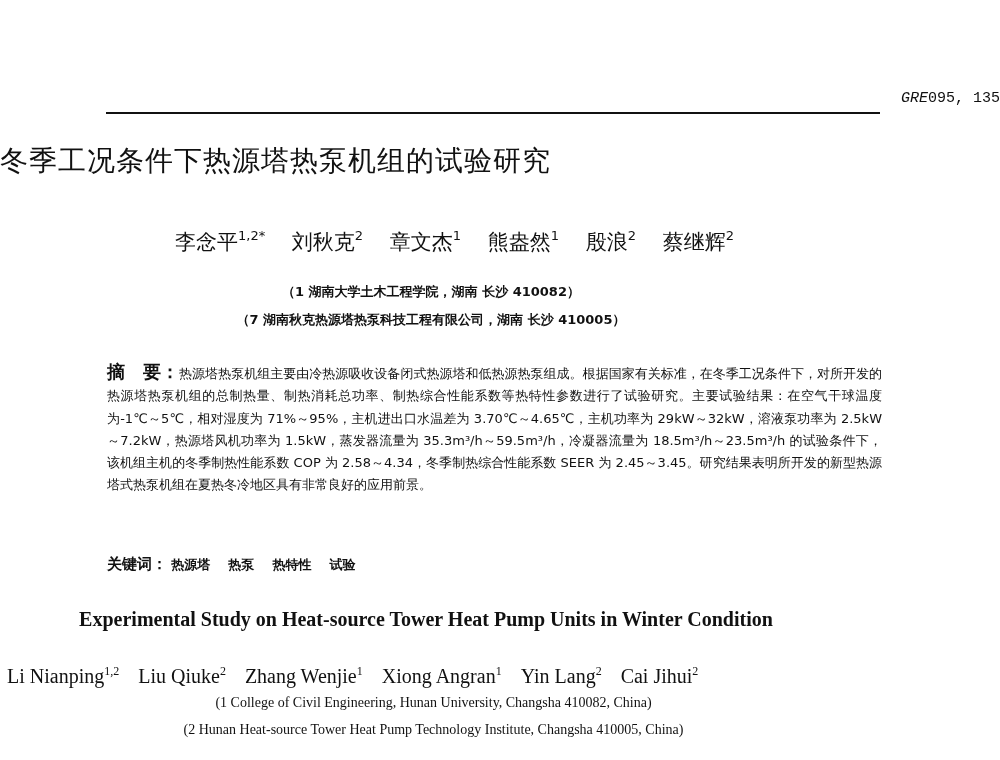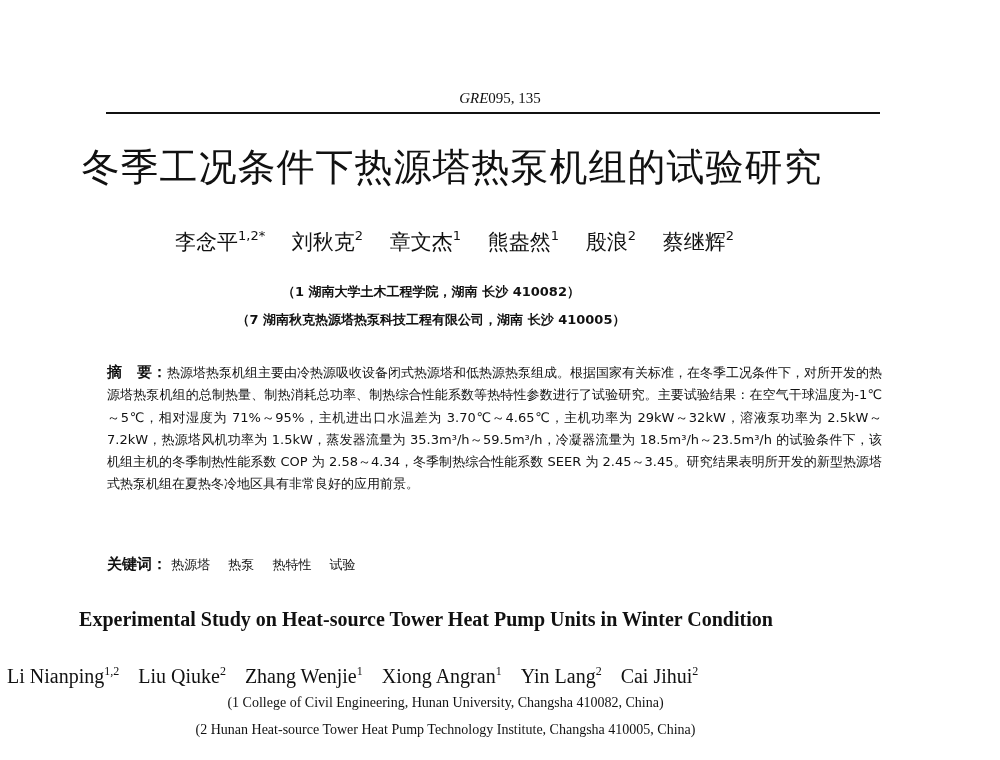--- a/index.html
+++ b/index.html
@@ -1,39 +1,39 @@
 <!DOCTYPE html>
 <html><head>
 <meta charset="utf-8">
 <style>
   html, body { margin:0; padding:0; background:#ffffff; }
   body { width:1000px; height:760px; position:relative; overflow:hidden; color:#111; }
   .abs { position:absolute; }
   .serif { font-family: "Liberation Serif", "DejaVu Serif", serif; }
   .cjk { font-family: "DejaVu Sans", "Liberation Sans", sans-serif; }
-  #header-code { left:0; width:1000px; top:90px; text-align:center; font-size:15px; font-style:italic; }
+  #header-code { left:0; width:1000px; top:90px; text-align:right; font-size:15px; font-style:italic;font-family:Liberation Mono, monospace; }
   #header-code .num { font-style:normal; }
   #header-rule { left:106px; width:774px; top:112px; height:2px; background:#111; }
-  #cn-title { left:0; width:904px; top:142px; text-align:center; font-size:38px; letter-spacing:1px; }
+  #cn-title { left:0; width:904px; top:142px; font-size:28px; letter-spacing:1px; }
   #cn-authors { left:0; width:909px; top:228px; text-align:center; font-size:21px; }
   #cn-authors .author { margin:0 10px; }
   #cn-authors sup { font-size:13px; vertical-align:9px; }
   .cn-aff { left:0; width:862px; text-align:center; font-size:13px; font-weight:bold; }
   #cn-aff-1 { top:283px; }
   #cn-aff-2 { top:311px; }
   #abstract { left:107px; width:775px; top:361px; font-size:13px; line-height:22.3px; text-align:justify; }
-  #abstract .label { font-weight:bold; font-size:15px; }
+  #abstract .label { font-weight:bold; font-size:18px; }
   #keywords { left:107px; top:555px; font-size:13px; }
   #keywords .label { font-weight:bold; font-size:15px; }
-  #keywords .kw { margin-right:14px; }
+  #keywords .kw { margin-right:14px;font-weight:bold; }
   #en-title { left:0; width:852px; top:608px; text-align:center; font-size:20px; font-weight:bold; }
   #en-authors { left:0; width:1000px; top:664px; font-size:20px; }
   #en-authors .author { margin:0 7px; }
   #en-authors sup { font-size:12px; vertical-align:8px; }
-  .en-aff { left:0; width:867px; text-align:center; font-size:14px;padding-left:12px; }
+  .en-aff { left:0; width:867px; text-align:center; font-size:14px; }
   #en-aff-1 { top:695px; }
   #en-aff-2 { top:722px; }
 </style>
 </head>
 <body>
 
 <div id="header-code" class="abs serif"><span>GRE</span><span class="num">095, 135</span></div>
 <div id="header-rule" class="abs"></div>
 
 <div id="cn-title" class="abs cjk">冬季工况条件下热源塔热泵机组的试验研究</div>

